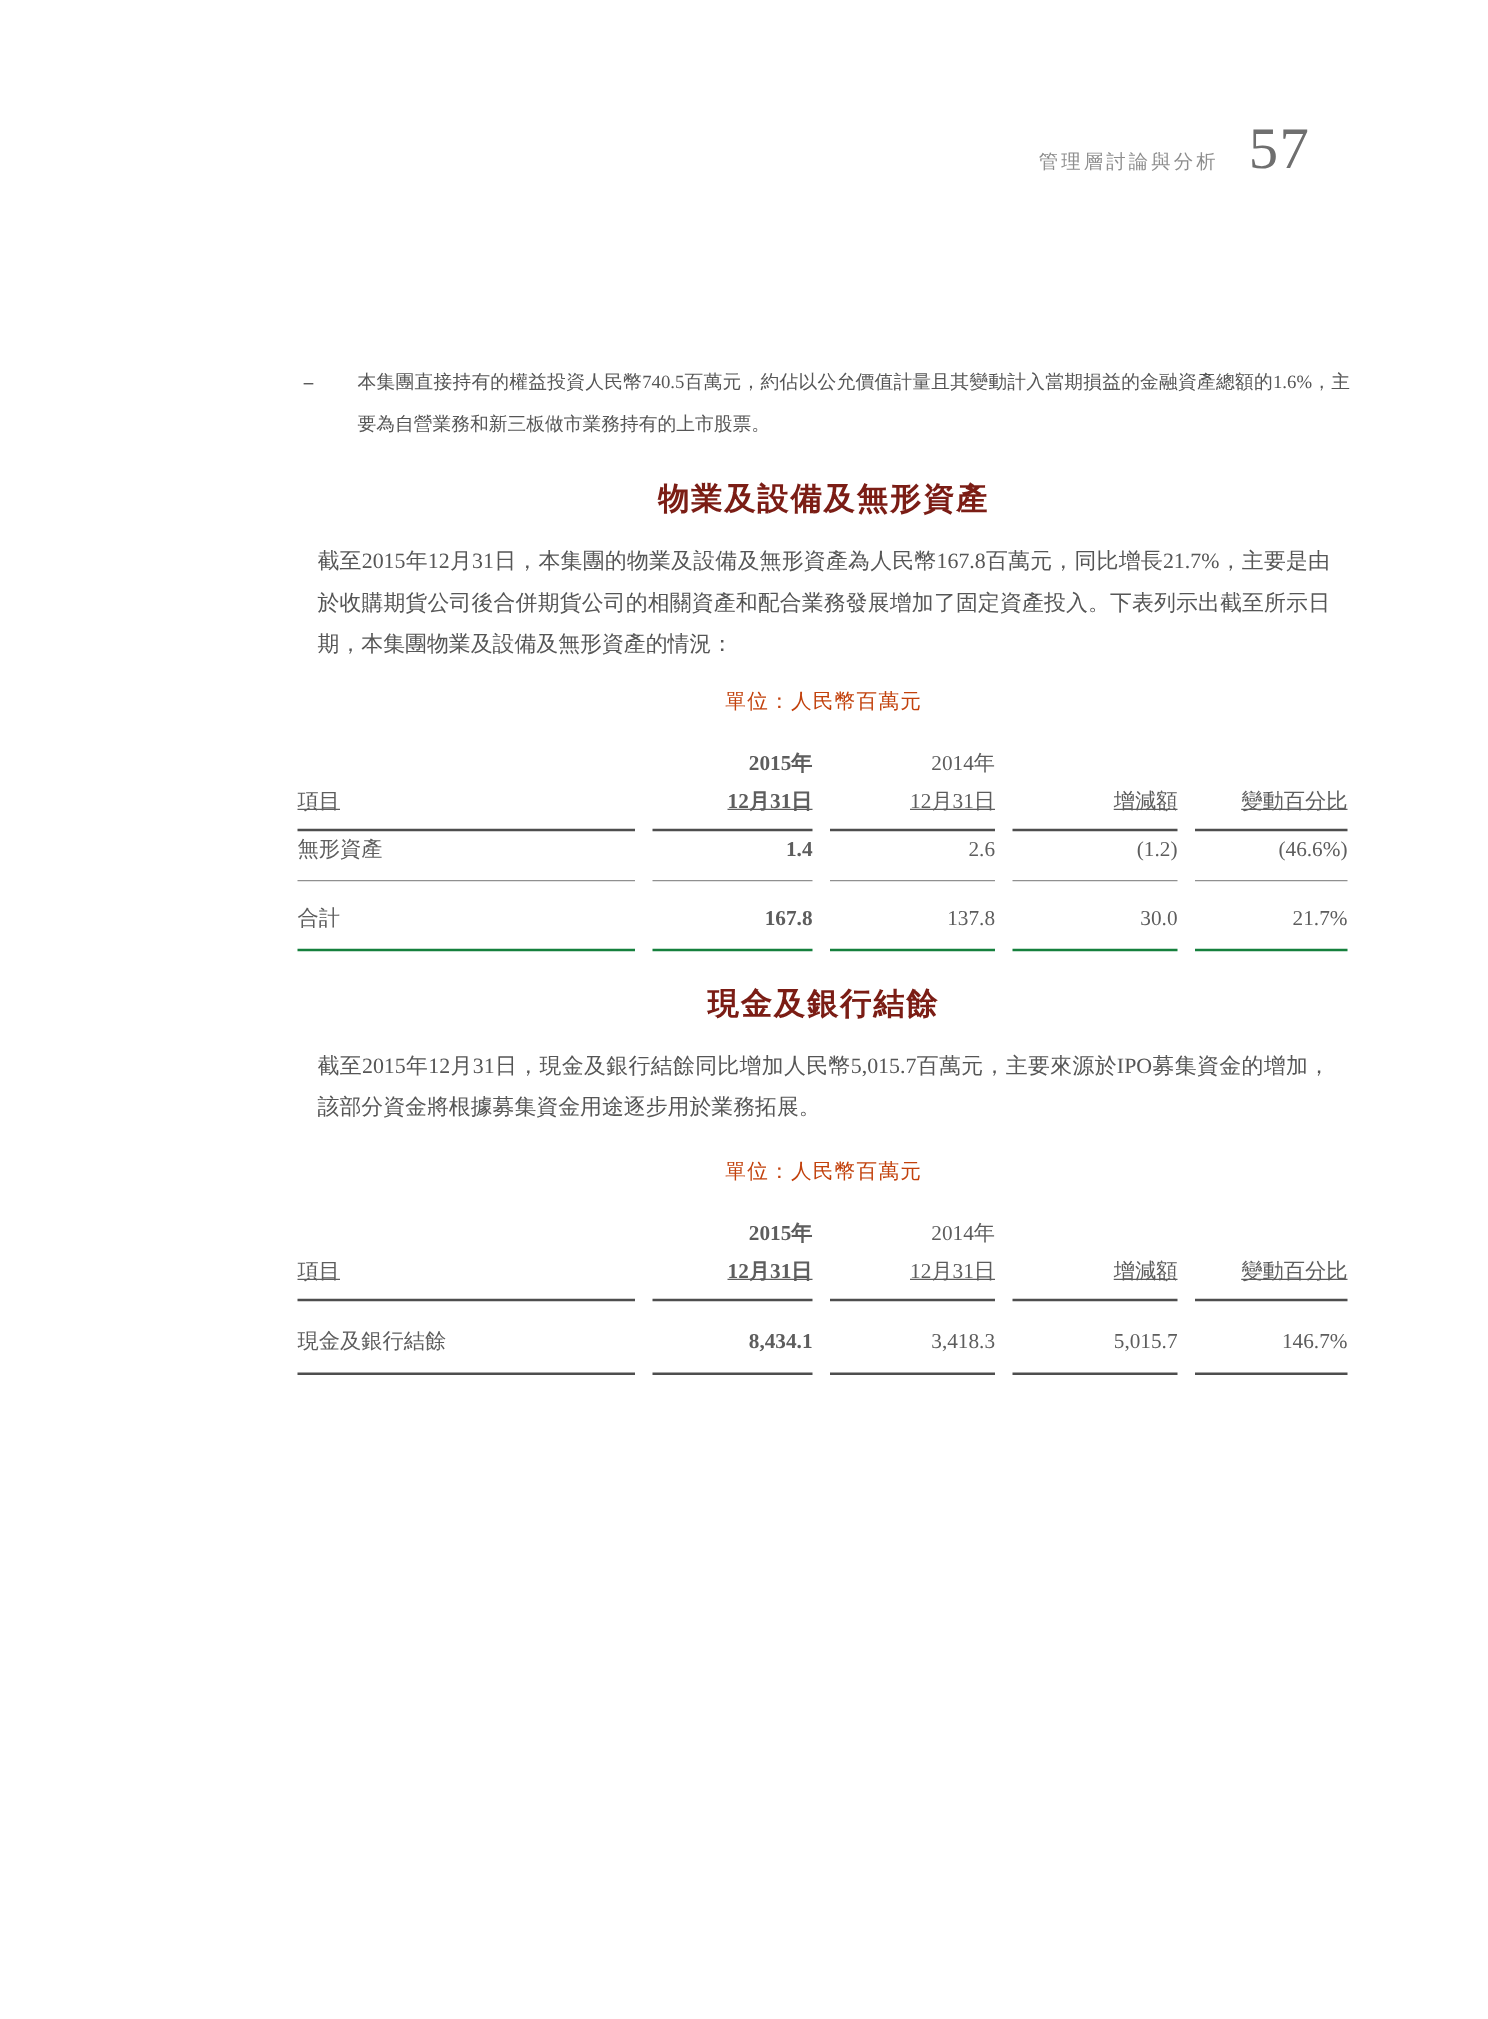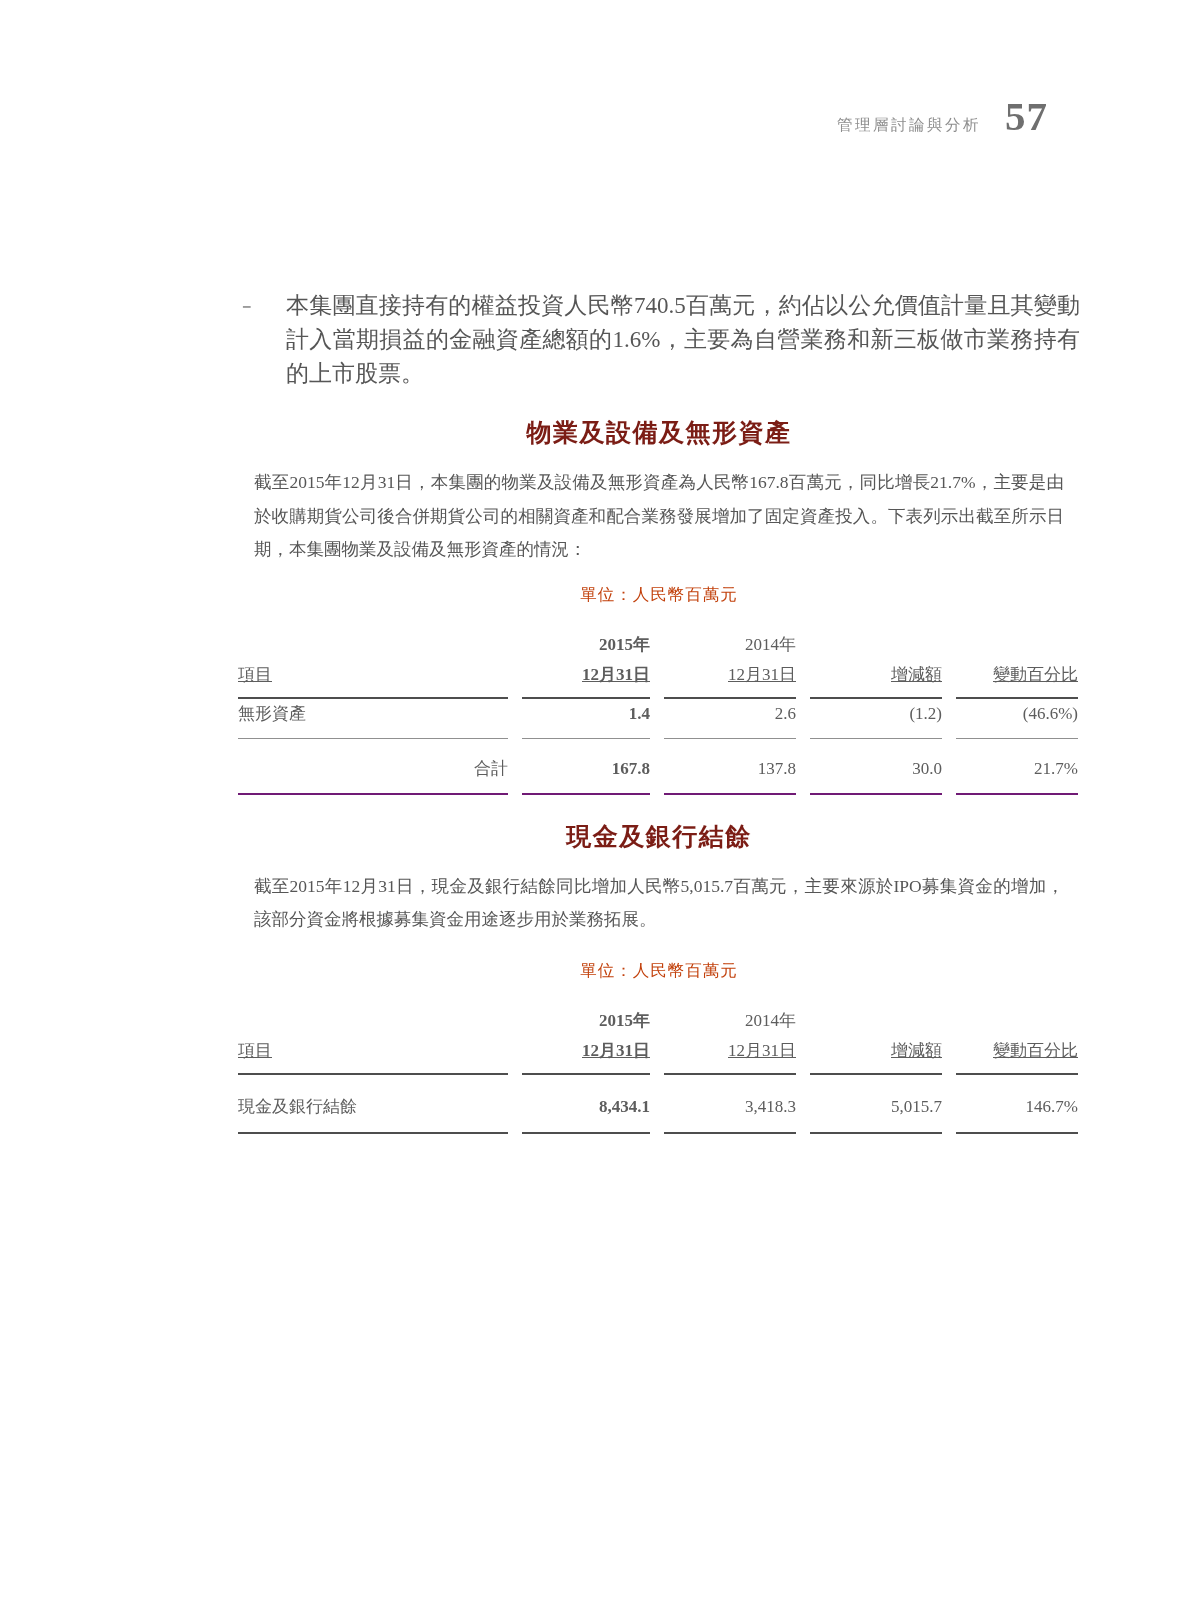--- a/index.html
+++ b/index.html
@@ -8,28 +8,28 @@
     font-family:"Liberation Serif","DejaVu Serif",serif;
     color:#565656;
     overflow:hidden;
   }
   
   .page-header{
     position:absolute;top:92px;right:142px;
     display:flex;align-items:baseline;gap:24px;
   }
   .ph-label{font-size:15.5px;color:#8d8d8d;letter-spacing:2.5px;}
-  .ph-num{font-size:41px;color:#6f6f6f;font-weight:700;letter-spacing:1px;}
+  .ph-num{font-size:47px;color:#6f6f6f;font-weight:400;letter-spacing:1px;}
 
   
   .content{position:absolute;left:238px;top:0;width:842px;}
 
   .bullet{display:flex;margin-top:289px;}
   .bullet-marker{flex:none;width:48px;font-size:17.5px;line-height:34px;}
-  .bullet-text{margin:0;font-size:23px;line-height:34px;text-align:justify;}
+  .bullet-text{margin:0;font-size:15px;line-height:34px;text-align:justify;}
 
   .sec-title{
     margin:25px 0 0;font-size:25px;font-weight:700;color:#7b1d15;
     letter-spacing:1.5px;
     text-align:center;
   }
   .para{margin:17px 16px 0;font-size:17.5px;line-height:33.5px;text-align:justify;}
   .unit{margin-top:17px;text-align:center;font-size:16.5px;color:#c2410c;letter-spacing:1px;}
 
   
@@ -42,21 +42,21 @@
     vertical-align:bottom;overflow:visible;white-space:nowrap;
   }
   .num{text-align:right;}
   .b{font-weight:700;color:#3d3d3d;}
   .hd{color:#4c4c4c;}
   .lt{color:#7a7a7a;}
   tr.h1 td{padding-top:4px;}
   tr.h2 td{padding-bottom:7px;border-bottom:2px solid #4e4e4e;text-decoration:underline;}
   tr.r1 td{padding-top:14px;}
   tr.rlast td{padding-bottom:9px;border-bottom:1px solid #909090;}
-  tr.total td{padding-top:15px;padding-bottom:9px;border-bottom:2px solid #701a75;text-align:right;}
+  tr.total td{padding-top:15px;padding-bottom:9px;border-bottom:2px solid #15803d;}
   tr.single td{padding-top:17px;padding-bottom:10px;border-bottom:2px solid #4e4e4e;}
   .pp{padding-right:11px;}
 </style>
 </head>
 <body>
 
 <div class="page-header">
   <span class="ph-label">管理層討論與分析</span>
   <span class="ph-num">57</span>
 </div>

